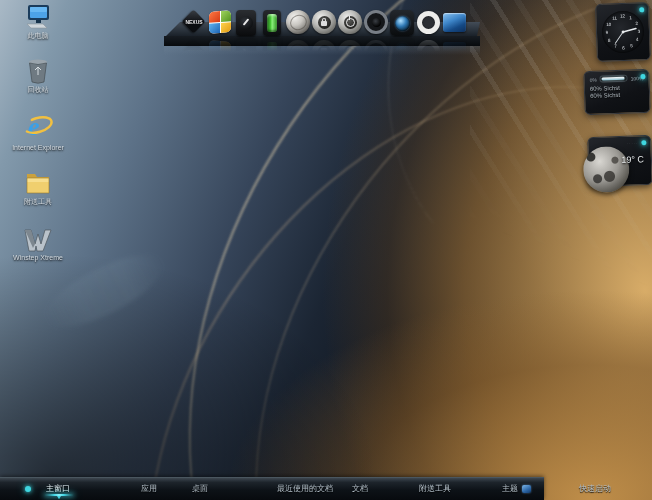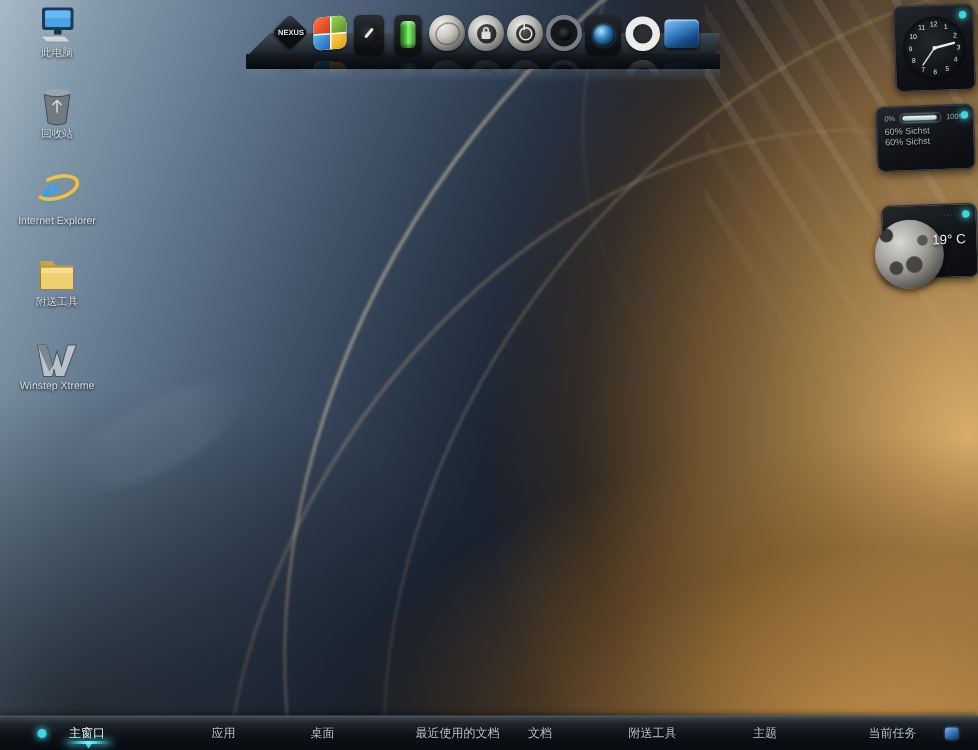--- a/index.html
+++ b/index.html
@@ -97,21 +97,21 @@
       background:radial-gradient(circle at 8px 10px,rgba(40,40,38,.9) 4px,transparent 5px),
                  radial-gradient(circle at 26px 30px,rgba(50,48,45,.8) 5px,transparent 6px),
                  radial-gradient(circle at 32px 14px,rgba(55,52,48,.7) 3px,transparent 4px),
                  radial-gradient(circle at 14px 32px,rgba(45,44,42,.8) 4px,transparent 5px),
                  radial-gradient(circle at 36% 32%,#d9d7d2,#9b9994 45%,#57554f 75%,#1d1c1a);
       box-shadow:0 2px 5px rgba(0,0,0,.6);}
   .temp{position:absolute;right:7px;top:18px;font-size:9px;color:#eef2f4;text-shadow:0 1px 2px #000;}
   .w-faint{position:absolute;right:12px;top:4px;font-size:4px;color:#6d767d;letter-spacing:1px;}
 
   
-  .taskbar{left:0;bottom:0;width:652px;height:22px;
+  .taskbar{left:0;bottom:0;width:544px;height:22px;
       background:linear-gradient(#3d464f 0%,#1d242b 20%,#0d1217 55%,#070a0e 100%);
       border-top:1px solid #4a565f;box-shadow:0 -1px 4px rgba(0,0,0,.5);}
   .tb-item{position:absolute;top:5px;transform:translateX(-50%);font-size:8px;color:#b7c3cc;white-space:nowrap;cursor:pointer;text-shadow:0 1px 1px #000;}
   .tb-item.active{color:#eef6fa;}
   .tb-underline{position:absolute;left:44px;top:16px;width:30px;height:2px;border-radius:2px;
       background:linear-gradient(90deg,rgba(69,216,230,.2),#45d8e6 35%,#8ff0f8 50%,#45d8e6 65%,rgba(69,216,230,.2));
       box-shadow:0 0 5px #45d8e6,0 0 9px rgba(69,216,230,.7);}
   .tb-notch{position:absolute;left:57px;top:18px;width:4px;height:3px;background:#45d8e6;clip-path:polygon(50% 100%,0 0,100% 0);box-shadow:0 0 4px #45d8e6;}
   .tb-left-dot{left:25px;top:8px;width:6px;height:6px;}
   .tb-right-ico{position:absolute;right:13px;top:7px;width:9px;height:8px;border-radius:2px;
@@ -286,20 +286,20 @@
   <div class="moon"></div>
   <span class="temp">19° C</span>
 </div>
 
 <div class="abs taskbar">
   <span class="teal-dot tb-left-dot abs"></span>
   <span class="tb-item active" style="left:58px">主窗口</span>
   <span class="tb-underline"></span>
   <span class="tb-notch"></span>
   <span class="tb-item" style="left:149px">应用</span>
-  <span class="tb-item" style="left:215px">桌面</span>
+  <span class="tb-item" style="left:200px">桌面</span>
   <span class="tb-item" style="left:305px">最近使用的文档</span>
   <span class="tb-item" style="left:360px">文档</span>
   <span class="tb-item" style="left:435px">附送工具</span>
   <span class="tb-item" style="left:510px">主题</span>
-  <span class="tb-item" style="left:595px">当前任务</span>
+  <span class="tb-item" style="left:595px">快速启动</span>
   <span class="tb-right-ico"></span>
 </div>
 
 </body></html>

